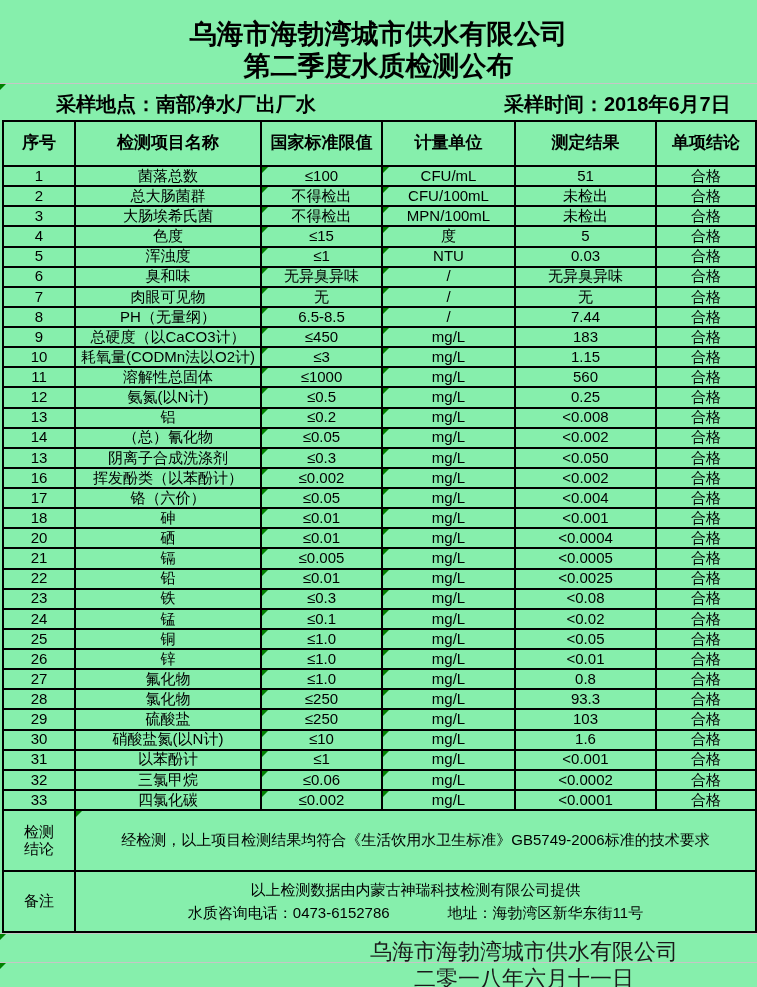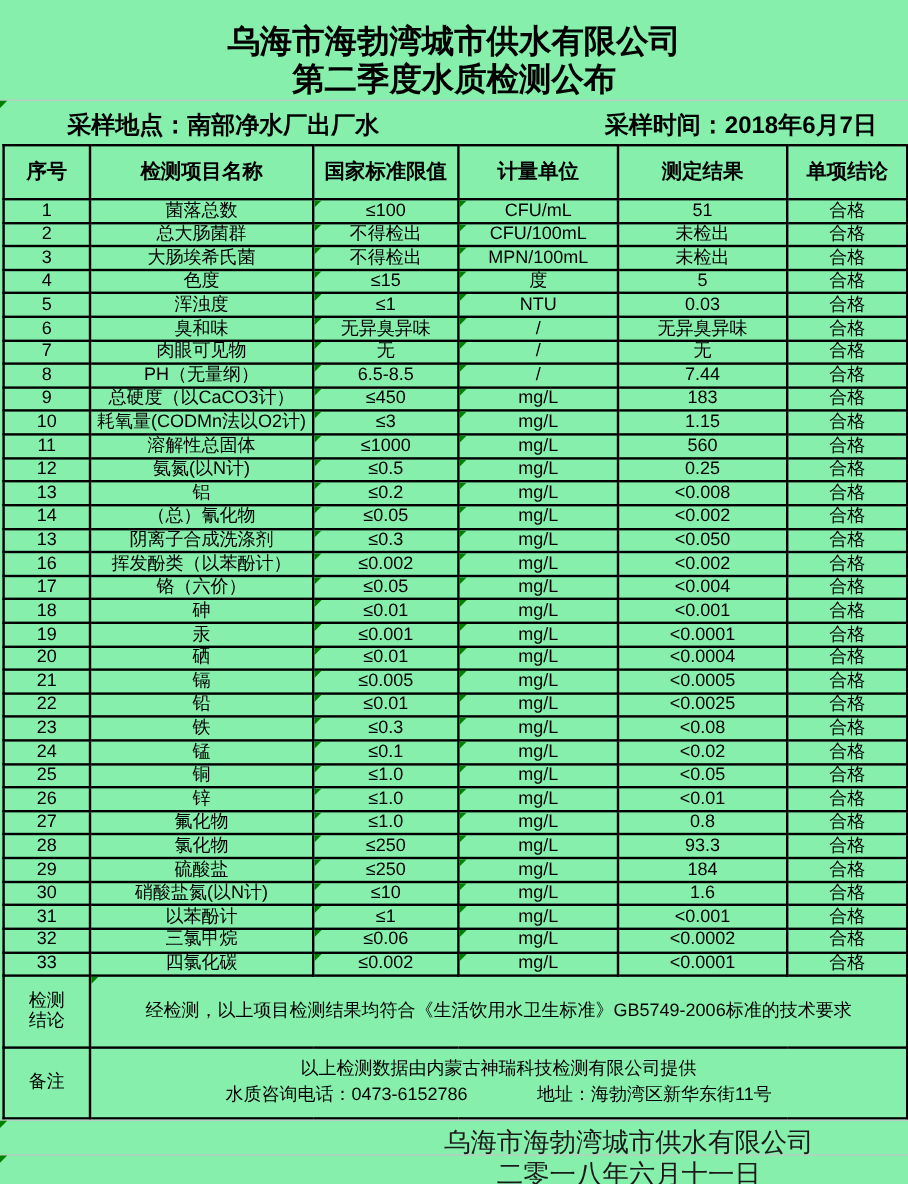--- a/index.html
+++ b/index.html
@@ -246,28 +246,20 @@
         </tr>
         <tr>
           <td>18</td>
           <td>砷</td>
           <td class="tri">≤0.01</td>
           <td class="tri">mg/L</td>
           <td>&lt;0.001</td>
           <td>合格</td>
         </tr>
         <tr>
-          <td>19</td>
-          <td>汞</td>
-          <td class="tri">≤0.001</td>
-          <td class="tri">mg/L</td>
-          <td>&lt;0.0001</td>
-          <td>合格</td>
-        </tr>
-        <tr>
           <td>20</td>
           <td>硒</td>
           <td class="tri">≤0.01</td>
           <td class="tri">mg/L</td>
           <td>&lt;0.0004</td>
           <td>合格</td>
         </tr>
         <tr>
           <td>21</td>
           <td>镉</td>
@@ -330,21 +322,21 @@
           <td class="tri">≤250</td>
           <td class="tri">mg/L</td>
           <td>93.3</td>
           <td>合格</td>
         </tr>
         <tr>
           <td>29</td>
           <td>硫酸盐</td>
           <td class="tri">≤250</td>
           <td class="tri">mg/L</td>
-          <td>184</td>
+          <td>103</td>
           <td>合格</td>
         </tr>
         <tr>
           <td>30</td>
           <td>硝酸盐氮(以N计)</td>
           <td class="tri">≤10</td>
           <td class="tri">mg/L</td>
           <td>1.6</td>
           <td>合格</td>
         </tr>

